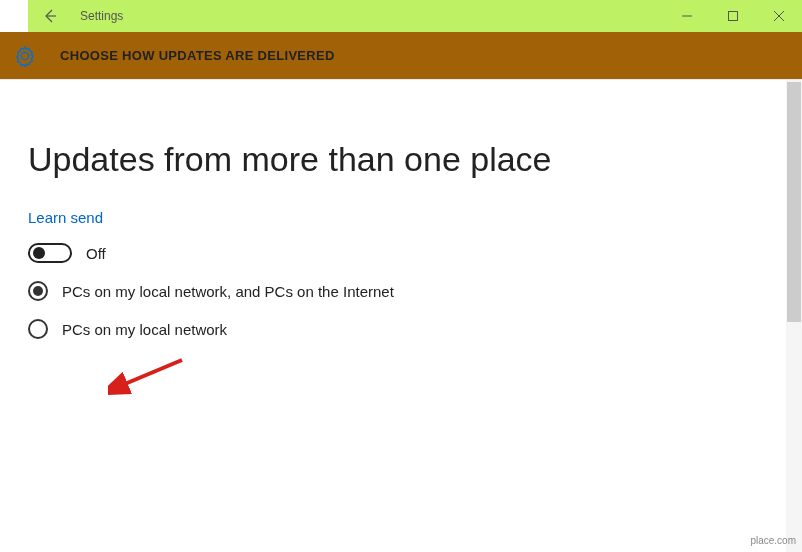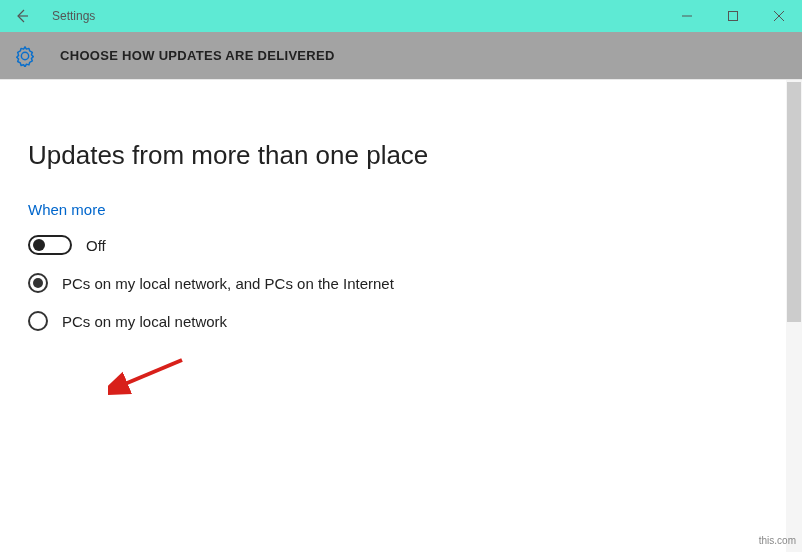--- a/index.html
+++ b/index.html
@@ -6,24 +6,25 @@
     body {
       font-family: "Segoe UI", -apple-system, sans-serif;
       background: #ffffff;
       width: 802px;
       height: 552px;
       overflow: hidden;
       position: relative;
     }
     .titlebar {
       height: 32px;
-      background: #5eead4;
-      display: flex;
-      align-items: center;
-      position: relative;
+      background: #bef264;
+      display: flex;
+      align-items: center;
+      position: relative;
+      margin-left: 28px;
     }
     .back-btn {
       width: 44px;
       height: 32px;
       display: flex;
       align-items: center;
       justify-content: center;
       color: #555;
     }
     .title-text {
@@ -40,21 +41,21 @@
     .win-ctrl {
       width: 46px;
       height: 32px;
       display: flex;
       align-items: center;
       justify-content: center;
       color: #555;
     }
     .header-bar {
       height: 48px;
-      background: #a3a3a3;
+      background: #a16207;
       display: flex;
       align-items: center;
       padding-left: 14px;
       border-bottom: 1px solid #e8e8e8;
     }
     .gear {
       color: #0a6fcc;
       display: flex;
       align-items: center;
       justify-content: center;
@@ -66,21 +67,21 @@
       color: #222;
       margin-left: 24px;
     }
     .content {
       padding: 0 28px;
       position: relative;
       height: calc(100% - 80px);
       overflow-y: auto;
     }
     .page-heading {
-      font-size: 26px;
+      font-size: 34px;
       font-weight: 400;
       color: #222;
       margin-top: 60px;
       margin-bottom: 26px;
     }
     .body-text {
       font-size: 15px;
       color: #222;
       line-height: 1.35;
       max-width: 520px;
@@ -212,21 +213,21 @@
     <svg width="22" height="22" viewBox="0 0 24 24">
         <path fill="none" stroke="#0a6fcc" stroke-width="1.6" d="M12 8a4 4 0 100 8 4 4 0 000-8z M12 2l1.5 2.5 2.8-.8.8 2.8L20 8l-1 2.7 2 2-2 2 1 2.7-2.9 1.5-.8 2.8-2.8-.8L12 24l-1.5-2.5-2.8.8-.8-2.8L4 18l1-2.7-2-2 2-2L4 8l2.9-1.5.8-2.8 2.8.8z" stroke-linejoin="round"></path>
       </svg>
   </span>
   <span class="header-title">CHOOSE HOW UPDATES ARE DELIVERED</span>
 </div>
 
 <div class="content">
   <h1 class="page-heading">Updates from more than one place</h1>
 
-  <a class="link">When more</a>
+  <a class="link">Learn send</a>
 
 
   <div class="toggle-row">
     <div class="toggle">
       <div class="toggle-knob"></div>
     </div>
     <span class="toggle-label">Off</span>
   </div>
 
 
@@ -247,13 +248,13 @@
       </marker>
     </defs>
     <line x1="74" y1="4" x2="12" y2="30" stroke="#d8201a" stroke-width="4" marker-end="url(#ah)"></line>
   </svg>
 </div>
 
 <div class="scrollbar-track">
   <div class="scrollbar-thumb"></div>
 </div>
 
-<div class="watermark">this.com</div>
+<div class="watermark">place.com</div>
 
 </body></html>

